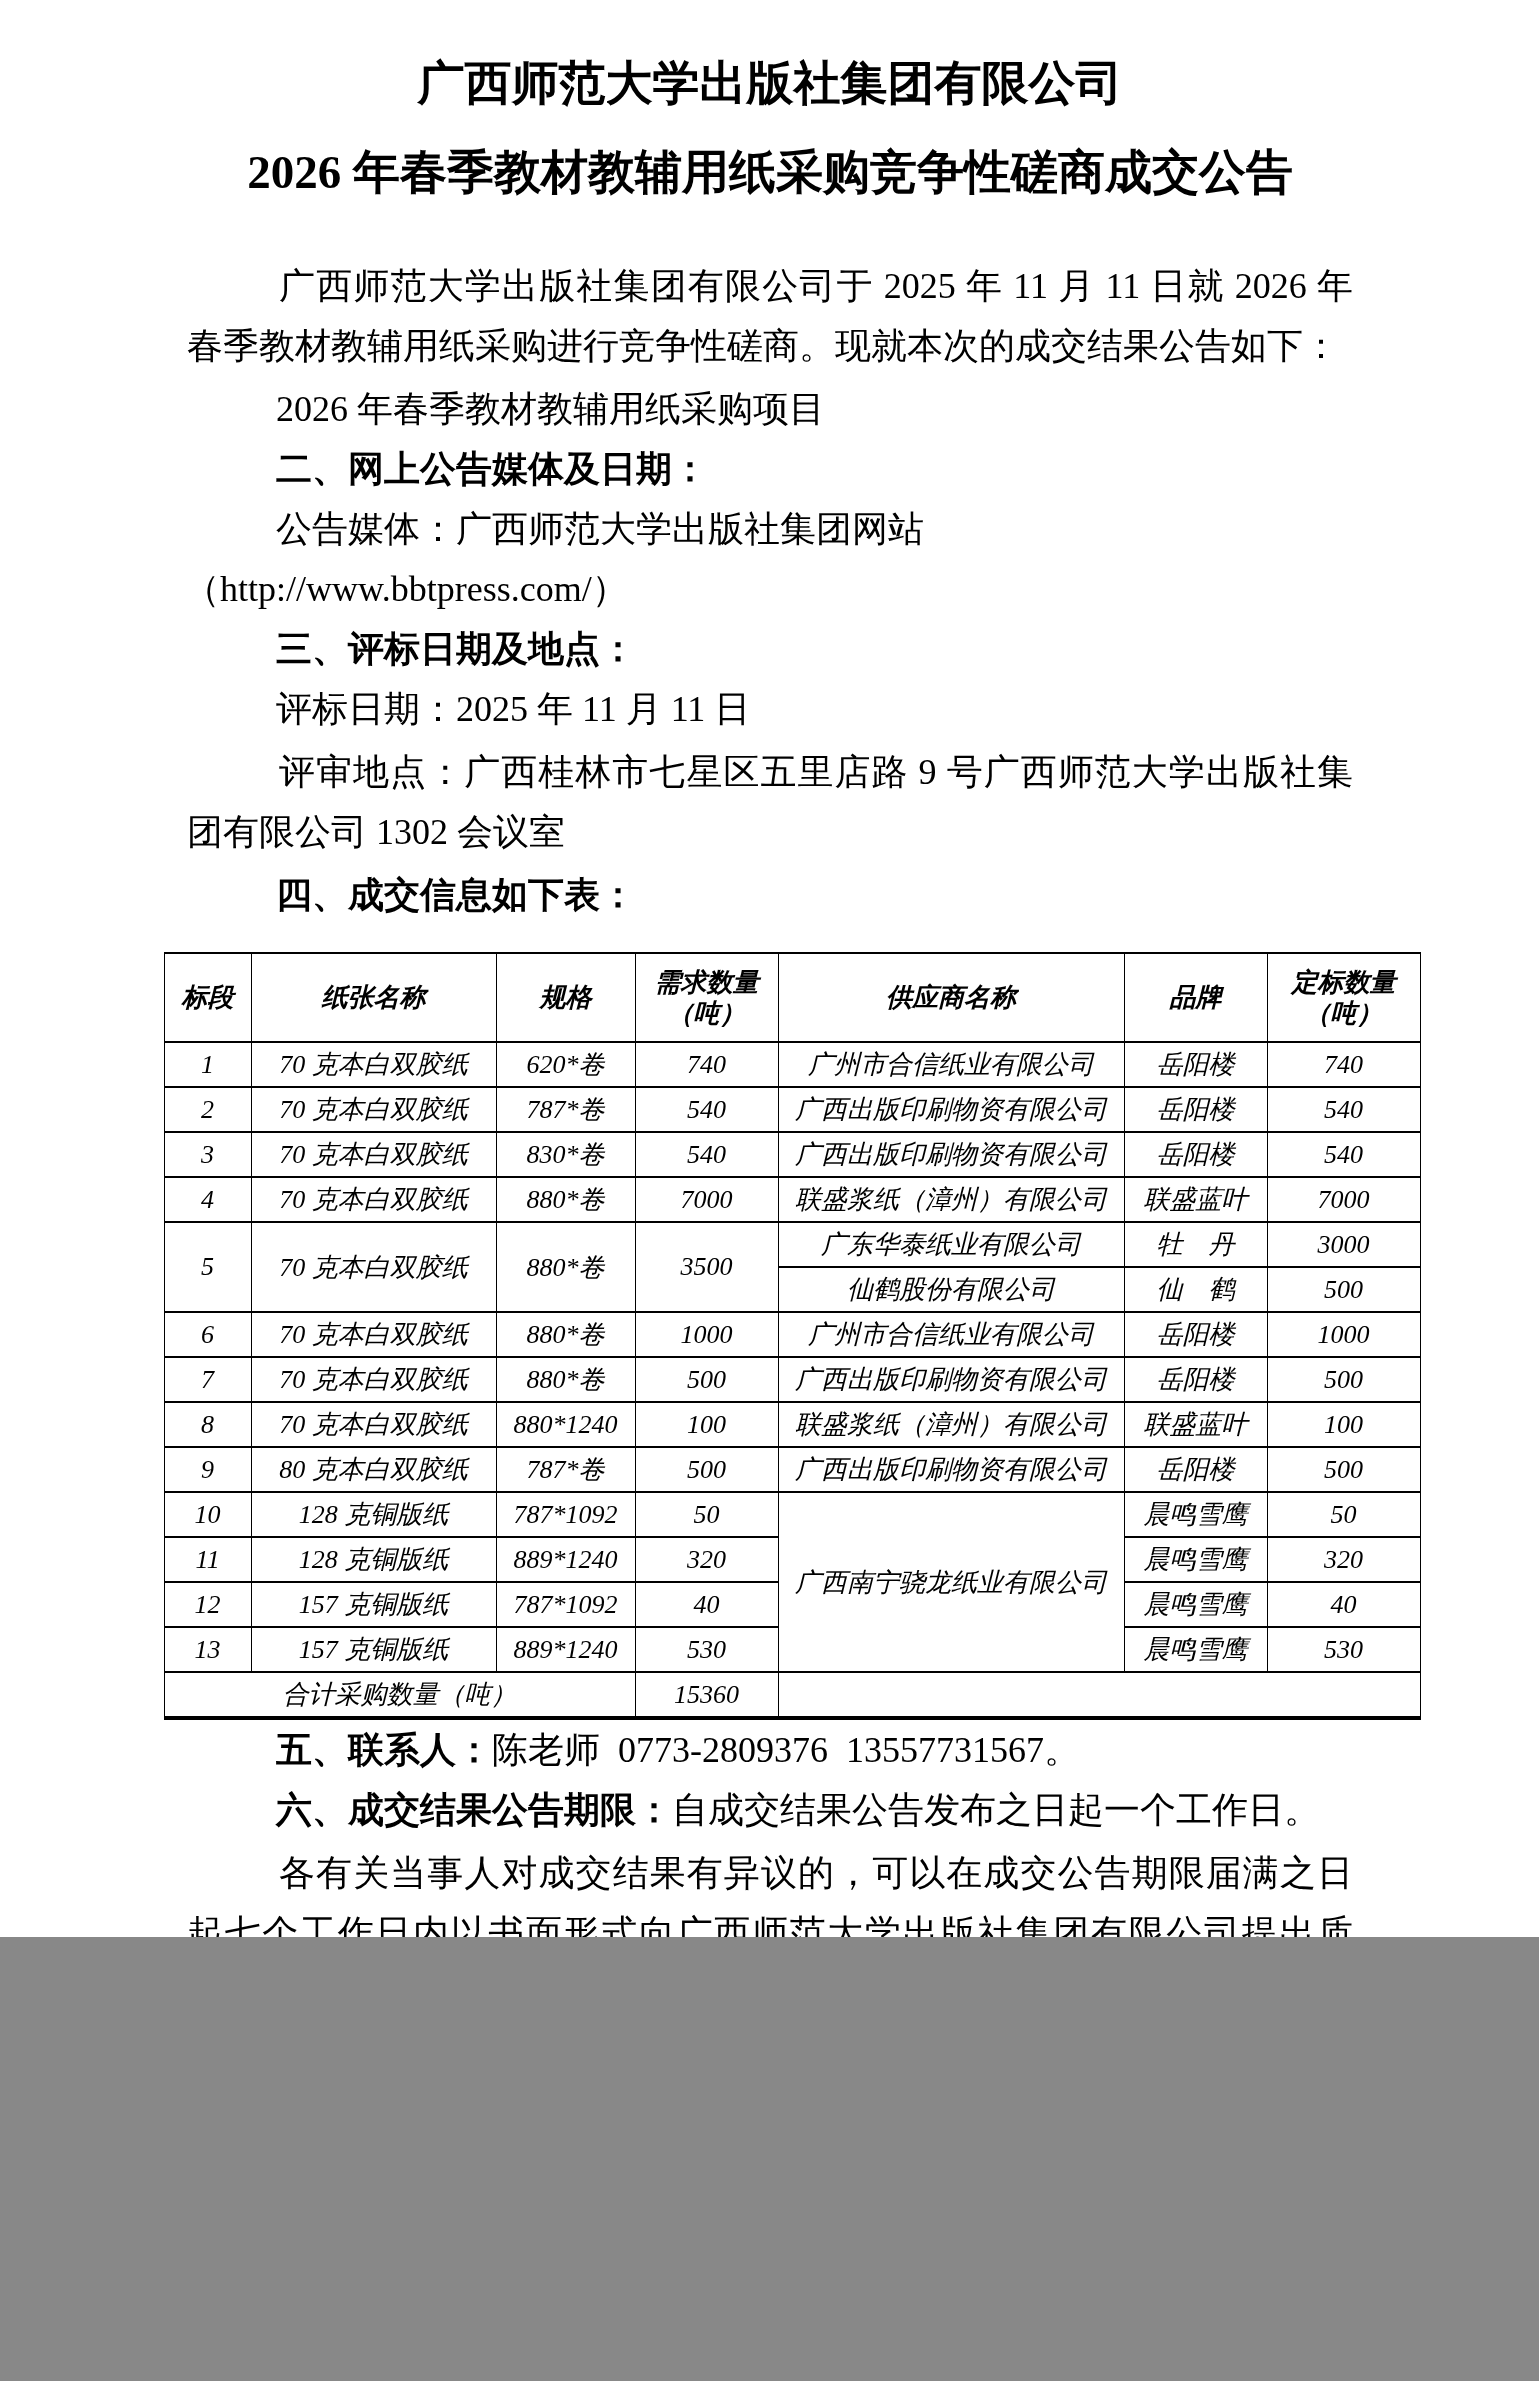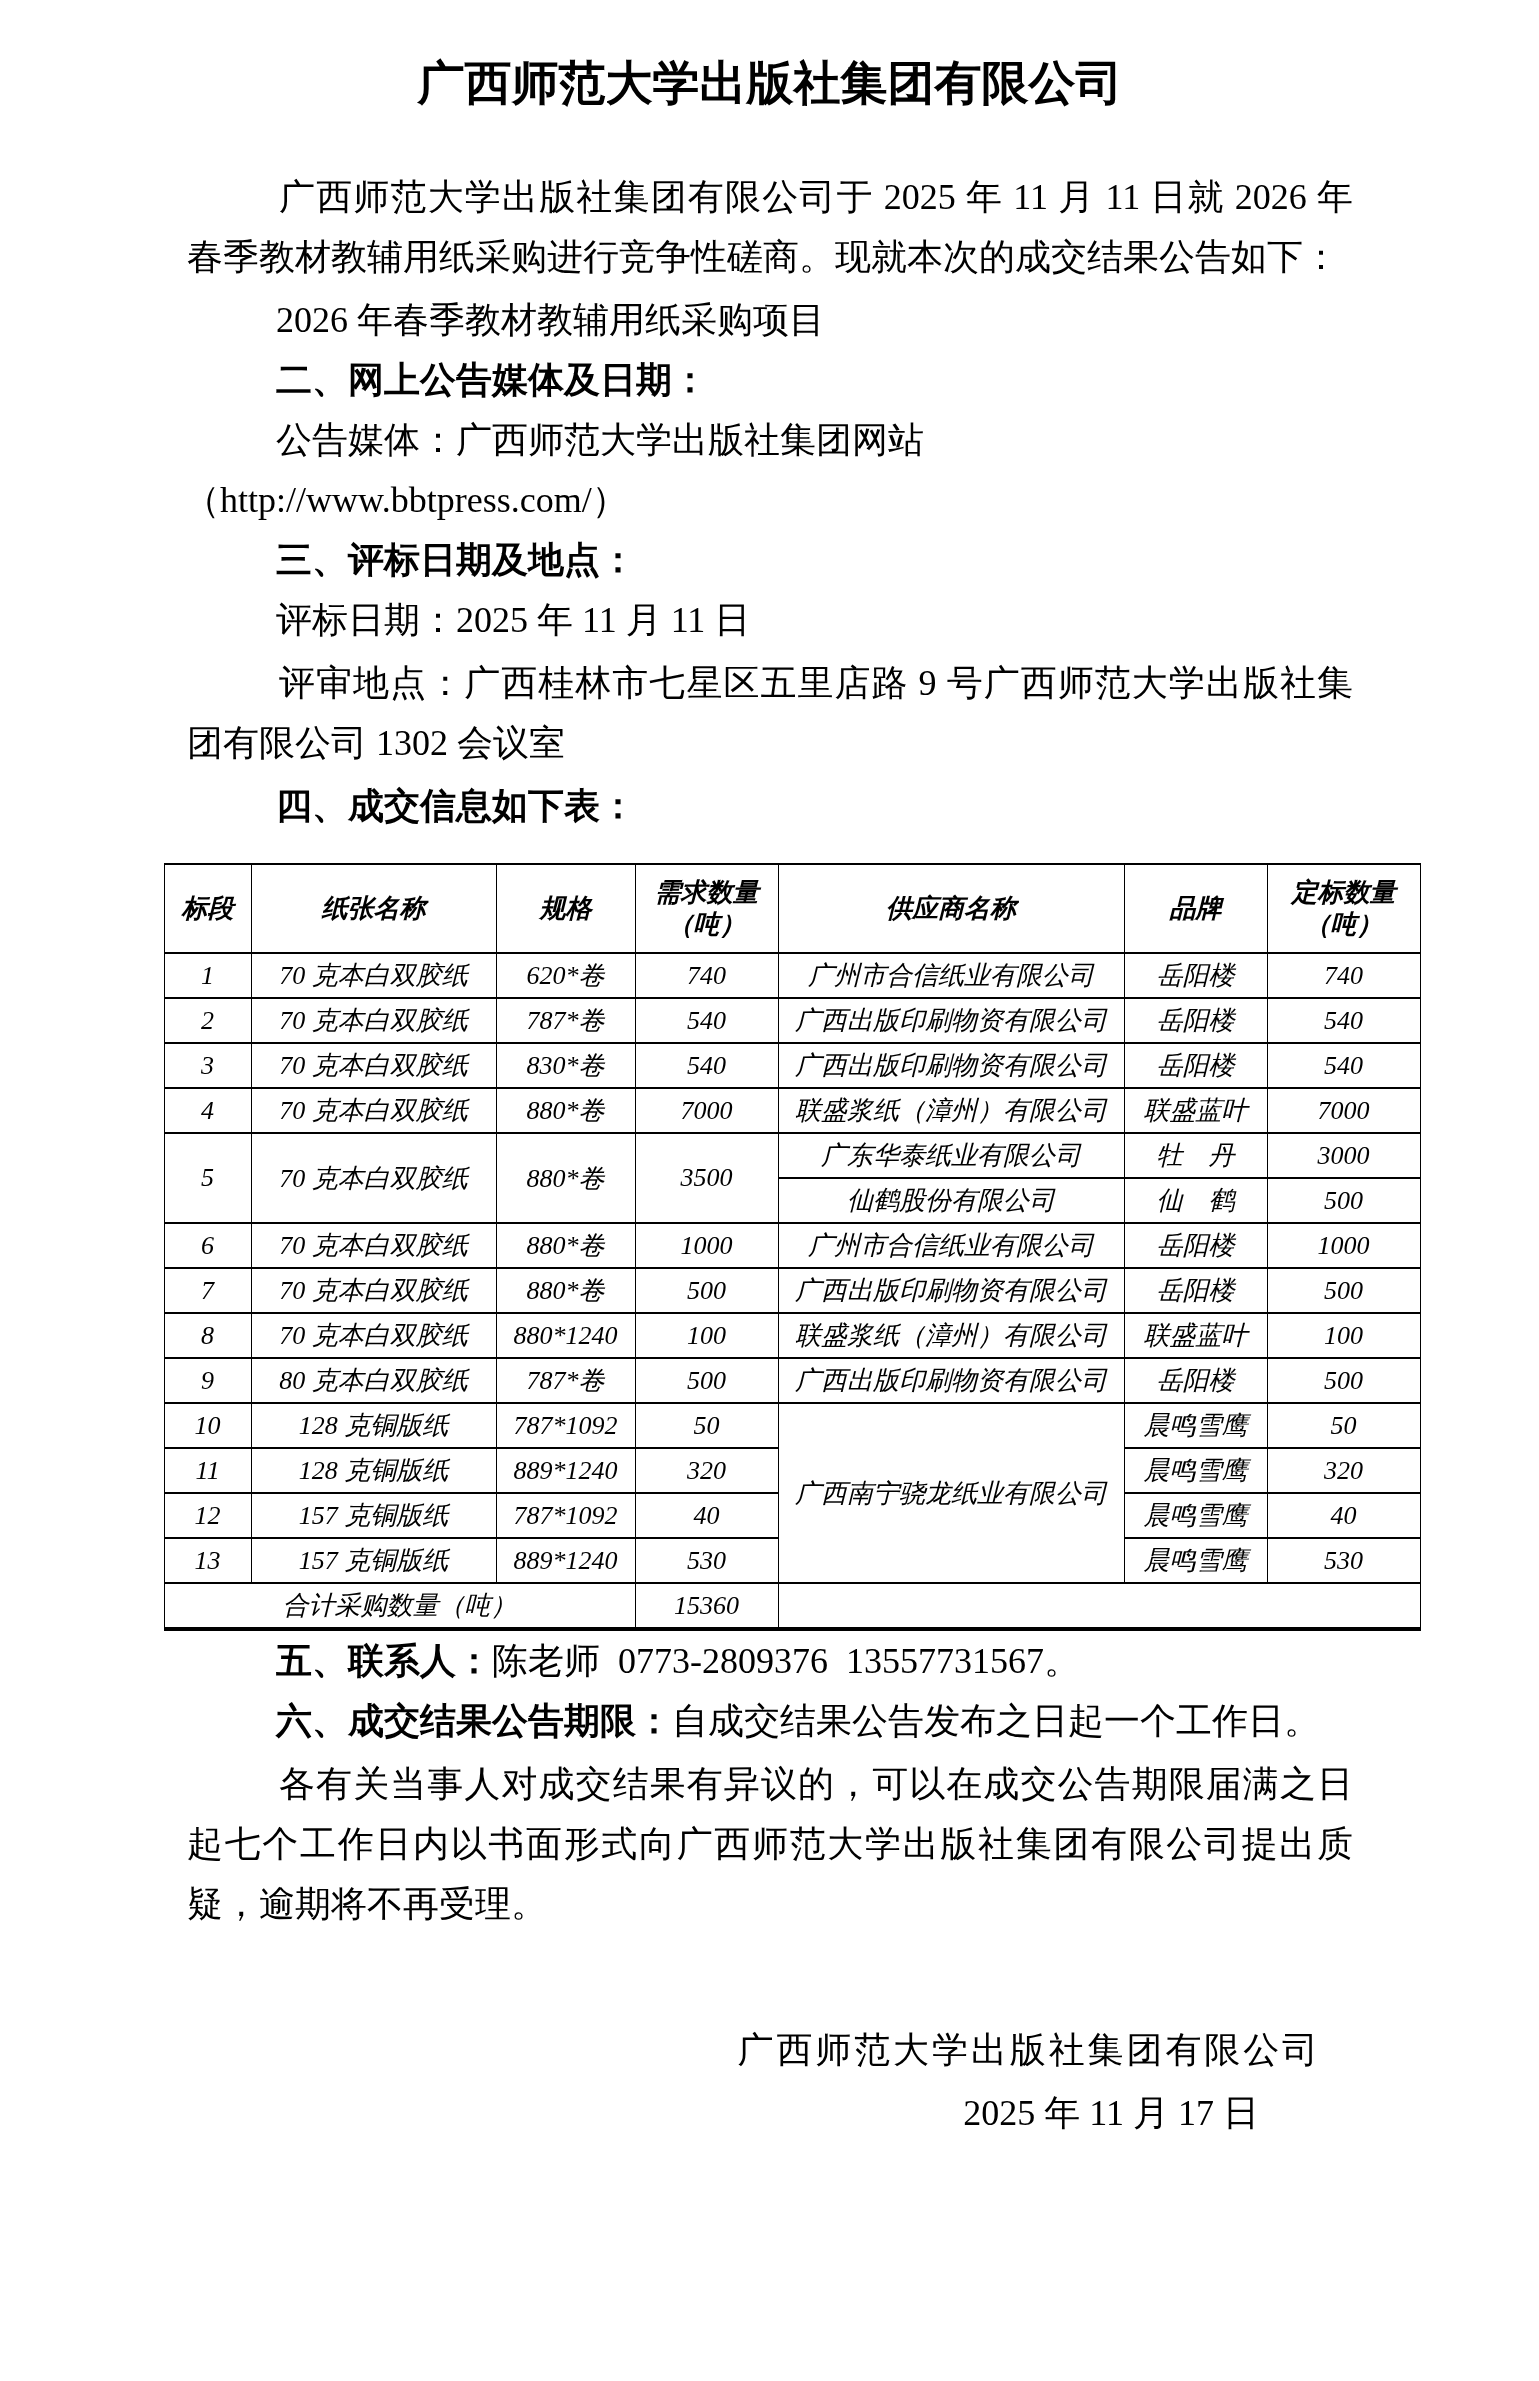--- a/index.html
+++ b/index.html
@@ -1,18 +1,18 @@
 <!DOCTYPE html>
 <html><head>
 <meta charset="utf-8">
 <style>
   html,body { margin:0; padding:0; background:#888; }
   .page {
     position:relative;
-    width:1540px; height:2381px;
+    width:1540px; height:1937px;
     margin:0 auto;
     background:#ffffff;
     color:#000000;
     font-family:"Liberation Serif","DejaVu Serif",serif;
     font-size:36px;
     overflow:hidden;
   }
   .content { padding:49px 184px 0 184px; }
 
   .title {
@@ -65,20 +65,21 @@
   .sign-company { line-height:62px; letter-spacing:2.9px; padding-right:35px; }
   .sign-date { line-height:64px; padding-right:97px;font-family:Liberation Serif, serif; }
 </style>
 </head>
 <body>
 
 <div class="page">
   <div class="content">
 
     <h1 class="title">广西师范大学出版社集团有限公司</h1>
+    <h1 class="title t2">2026 年春季教材教辅用纸采购竞争性磋商成交公告</h1>
 
     <p class="para mt-intro">广西师范大学出版社集团有限公司于 2025 年 11 月 11 日就 2026 年春季教材教辅用纸采购进行竞争性磋商。现就本次的成交结果公告如下：</p>
 
     <p class="line">2026 年春季教材教辅用纸采购项目</p>
 
     <p class="line hd">二、网上公告媒体及日期：</p>
     <p class="line">公告媒体：广西师范大学出版社集团网站（http://www.bbtpress.com/）</p>
 
     <p class="line hd">三、评标日期及地点：</p>
     <p class="line">评标日期：2025 年 11 月 11 日</p>

